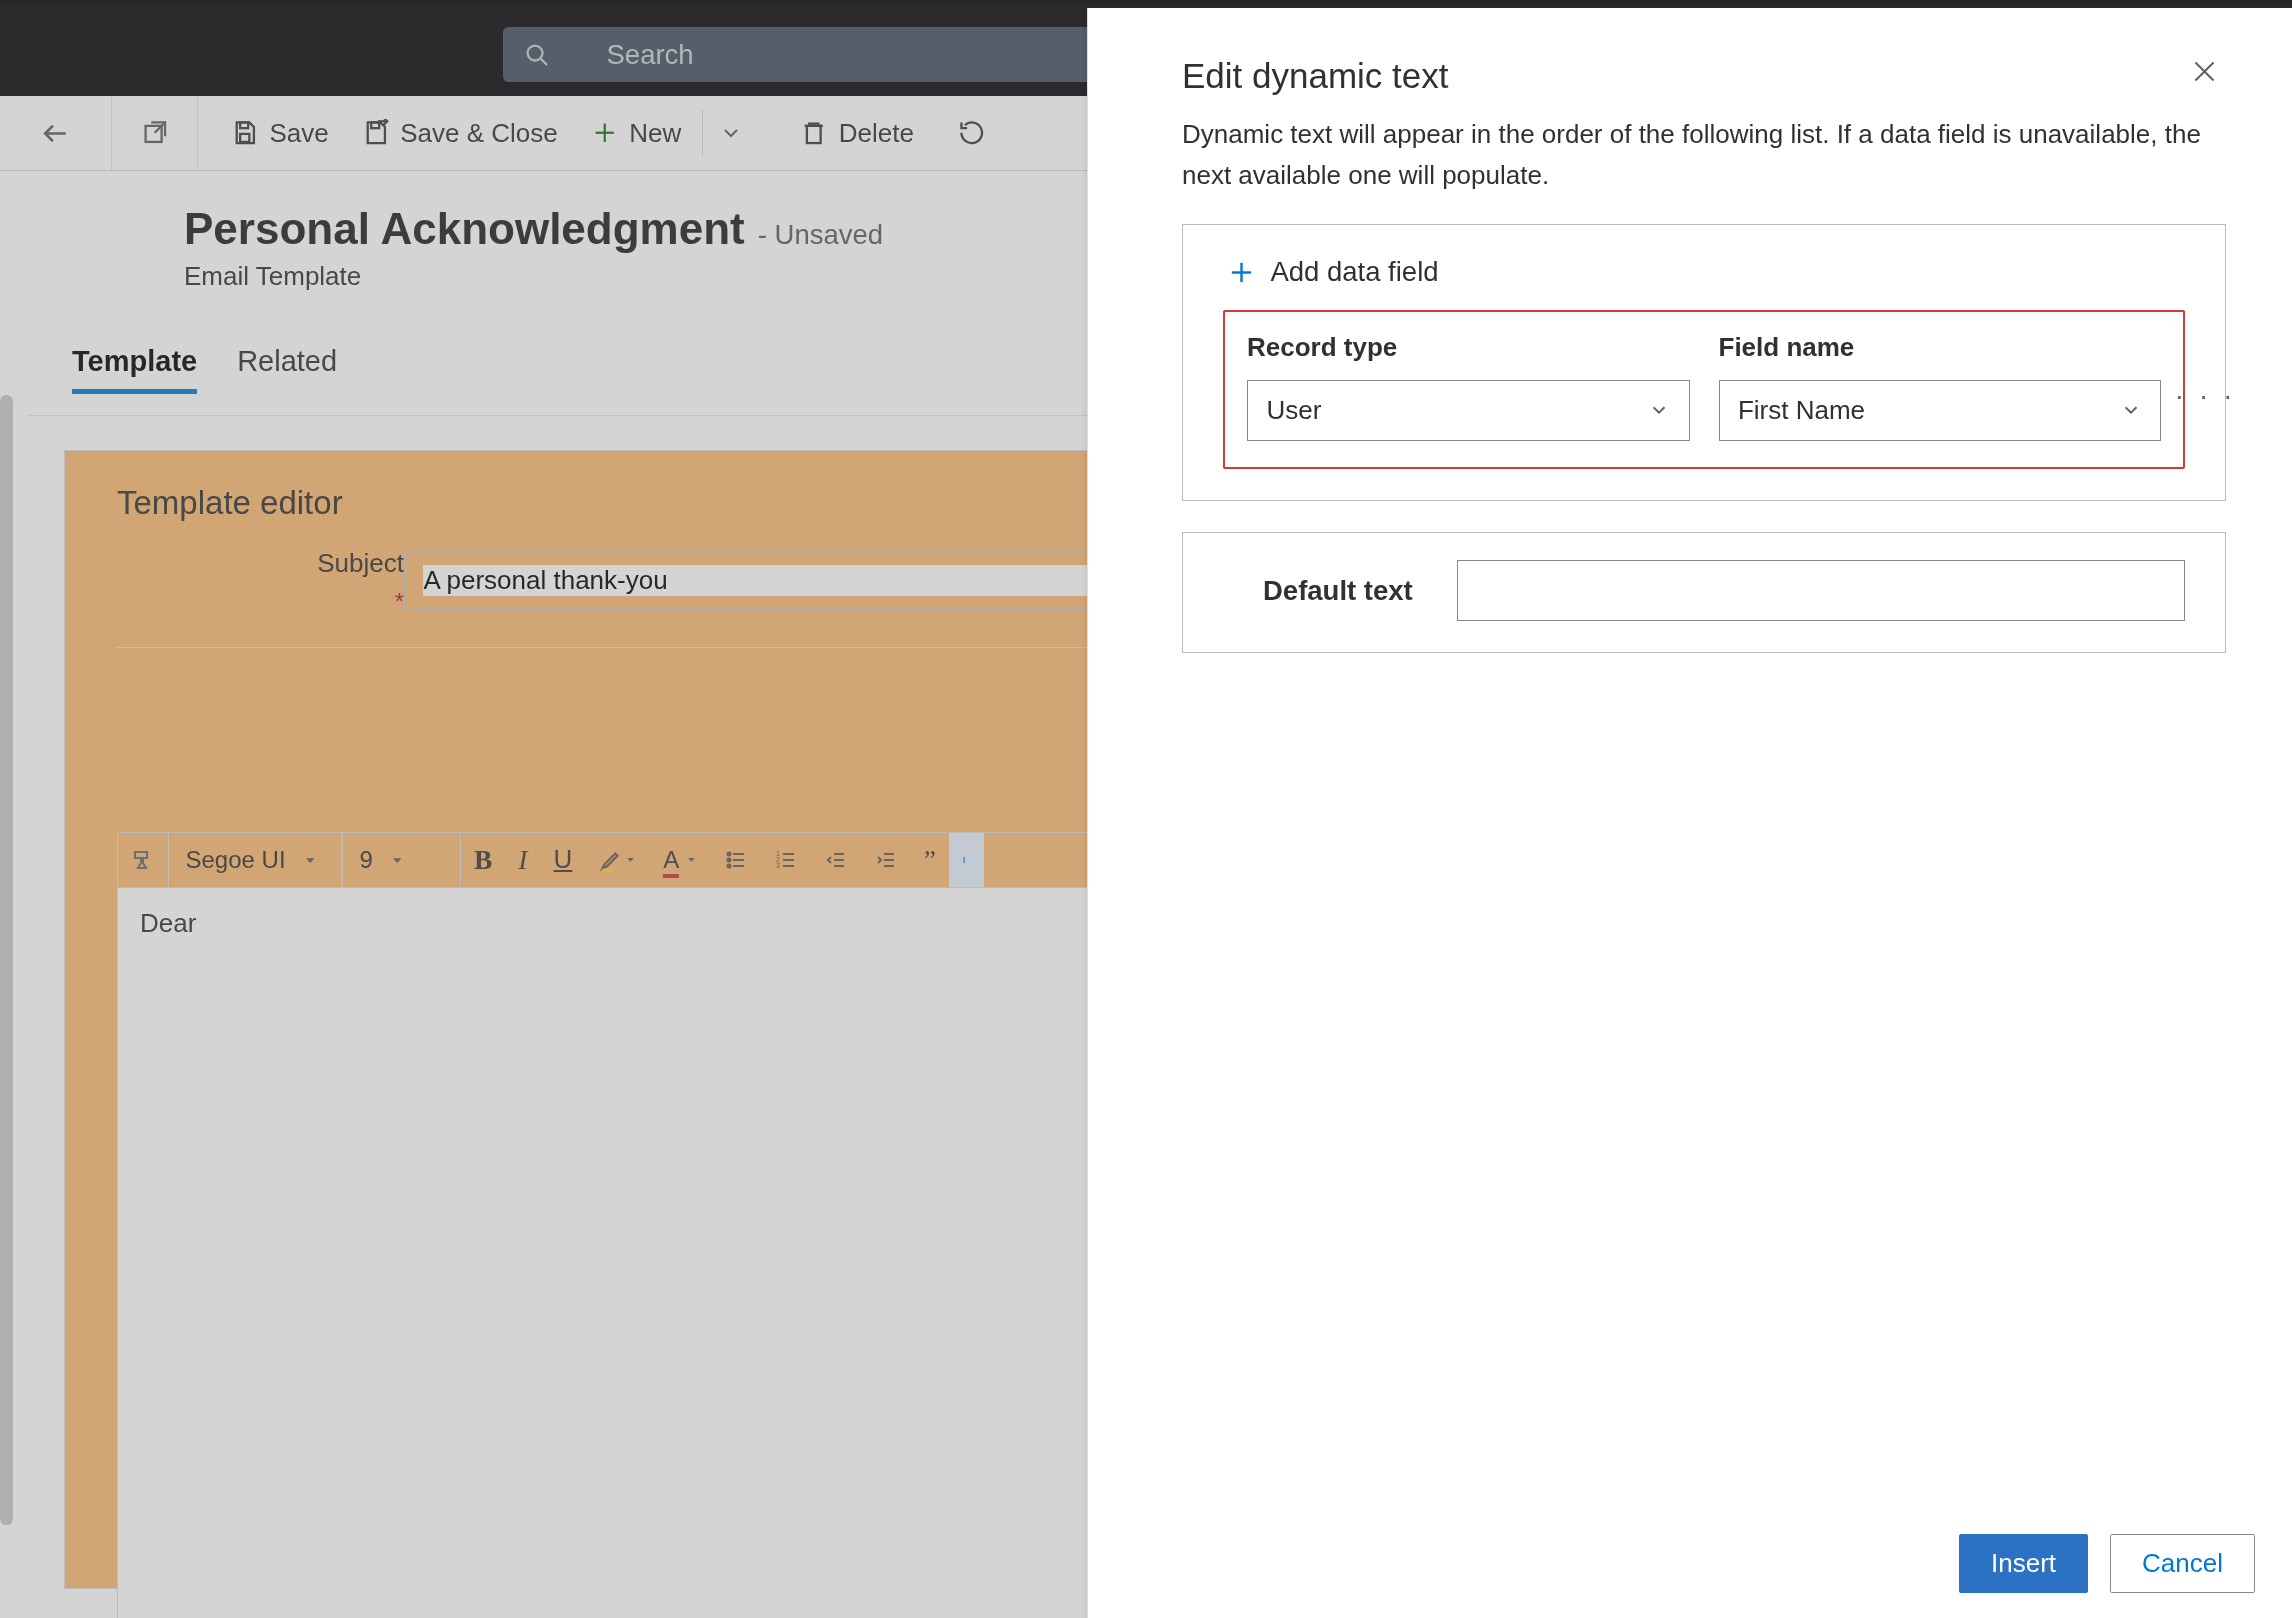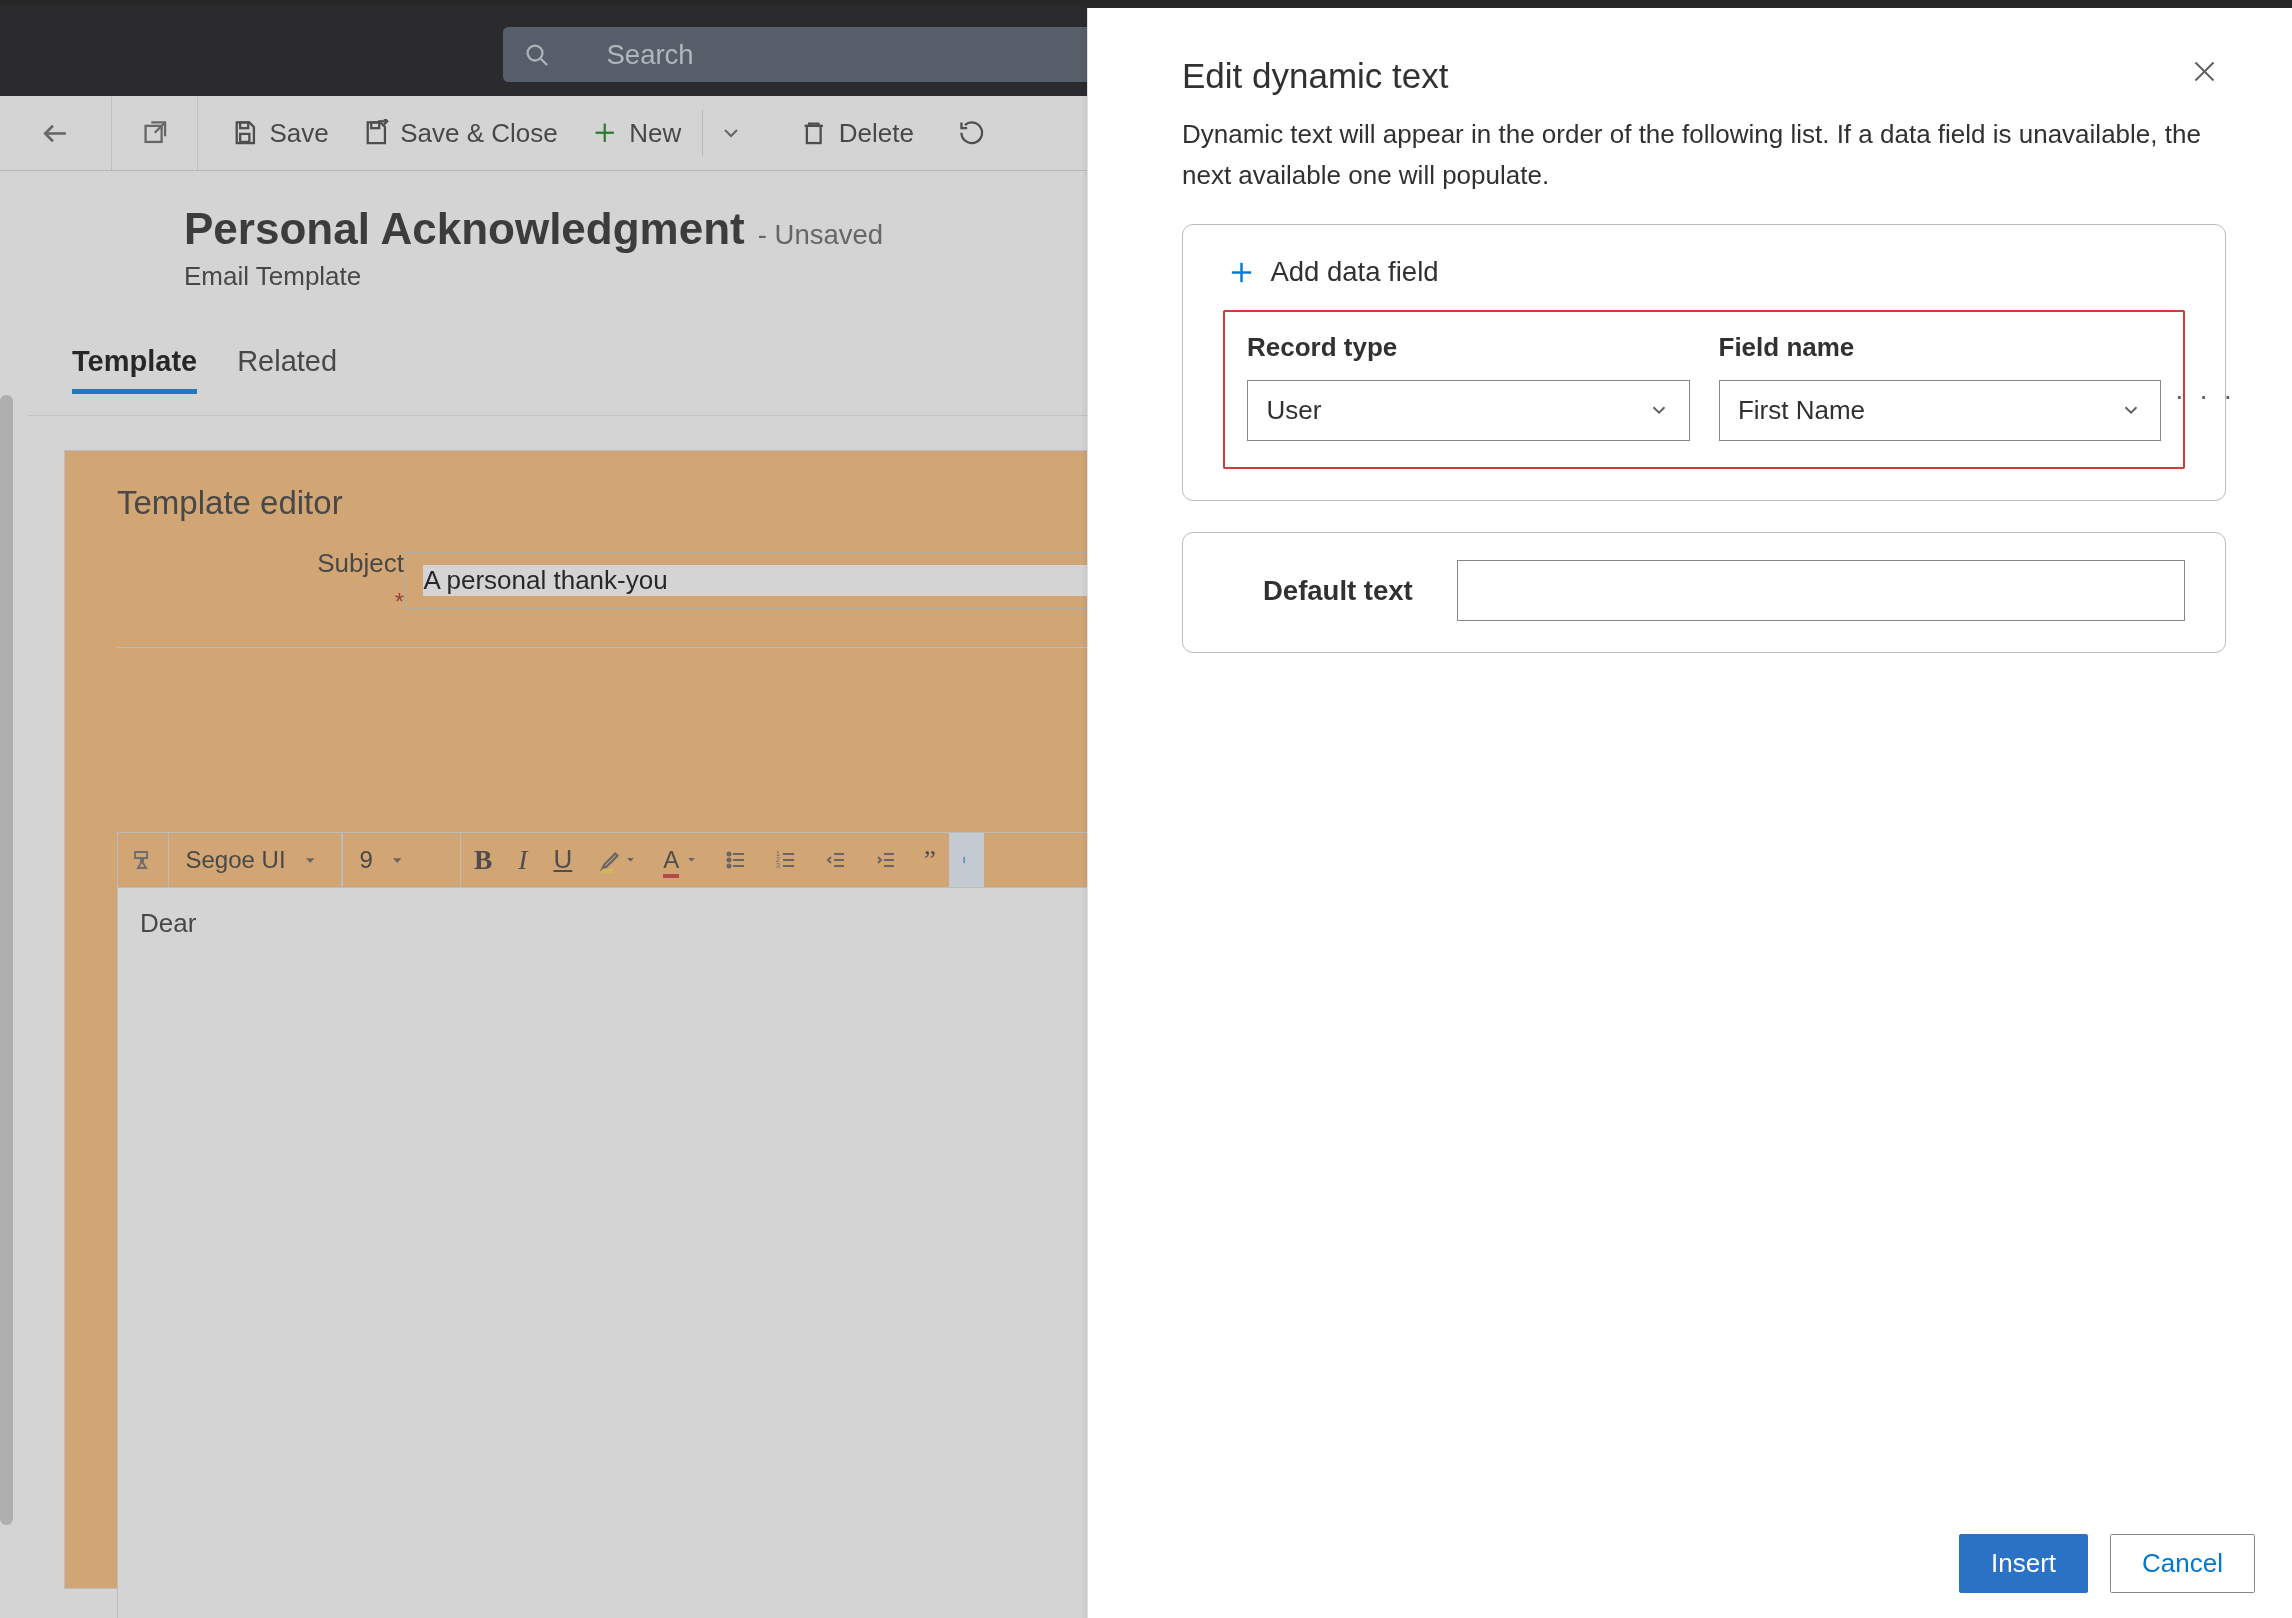--- a/index.html
+++ b/index.html
@@ -58,21 +58,21 @@
   .dim { position: absolute; left: 0; top: 0; right: 0; bottom: 0; background: rgba(120,120,120,0.32); }
 
   
   .panel { position: absolute; right: 0; top: 8px; width: 1205px; height: 100%; background: #fff; border-left: 0.9px solid #e1dfdd; box-shadow: -1.8px 0 5.5px rgba(0,0,0,0.08); display: flex; flex-direction: column; padding-left: 28px; }
   .panel-head { padding: 48px 66px 18.4px 66px; display: flex; justify-content: space-between; align-items: flex-start; }
   .panel-title { font-size: 35px; color: #323130; }
   .close-btn { width: 37px; height: 37px; cursor: pointer; color: #605e5c; }
   .panel-desc { padding: 0 66px 29px 66px; font-size: 26px; line-height: 1.55; color: #323130; }
   .panel-body { padding: 0 66px; flex: 1; overflow: auto; }
 
-  .card { border: 0.9px solid #bcbcbc; border-radius: 11px; padding: 27.5px 40px 31px 40px; margin-bottom: 31px; }
+  .card { border: 0.9px solid #bcbcbc; border-radius: 0; padding: 27.5px 40px 31px 40px; margin-bottom: 31px; }
   .add-row { display: flex; align-items: center; gap: 14.7px; font-size: 27.5px; color: #323130; cursor: pointer; padding: 3.7px 3.7px 22px 3.7px; }
   .add-row .icon { color: #0078d4; width: 29px; height: 29px; }
 
   .field-block { border: 2.8px solid #d03a3a; padding: 20px 22px 26px 22px; border-radius: 1.8px; display: flex; flex-direction: column; gap: 16.5px; position: relative; }
   .field-head-row { display: flex; gap: 29px; }
   .field-head { font-size: 26px; font-weight: 600; }
   .col { flex: 1; display: flex; flex-direction: column; gap: 13px; }
   .sel { height: 61px; border: 0.9px solid #8a8886; display: flex; align-items: center; justify-content: space-between; padding: 0 18.4px; font-size: 26px; cursor: pointer; background: #fff; }
   .sel .chev { color: #605e5c; }
   .row-actions { position: absolute; right: -53px; top: 50%; transform: translateY(-9.2px); color: #605e5c; letter-spacing: 3.7px; font-size: 27.5px; cursor: pointer; }

